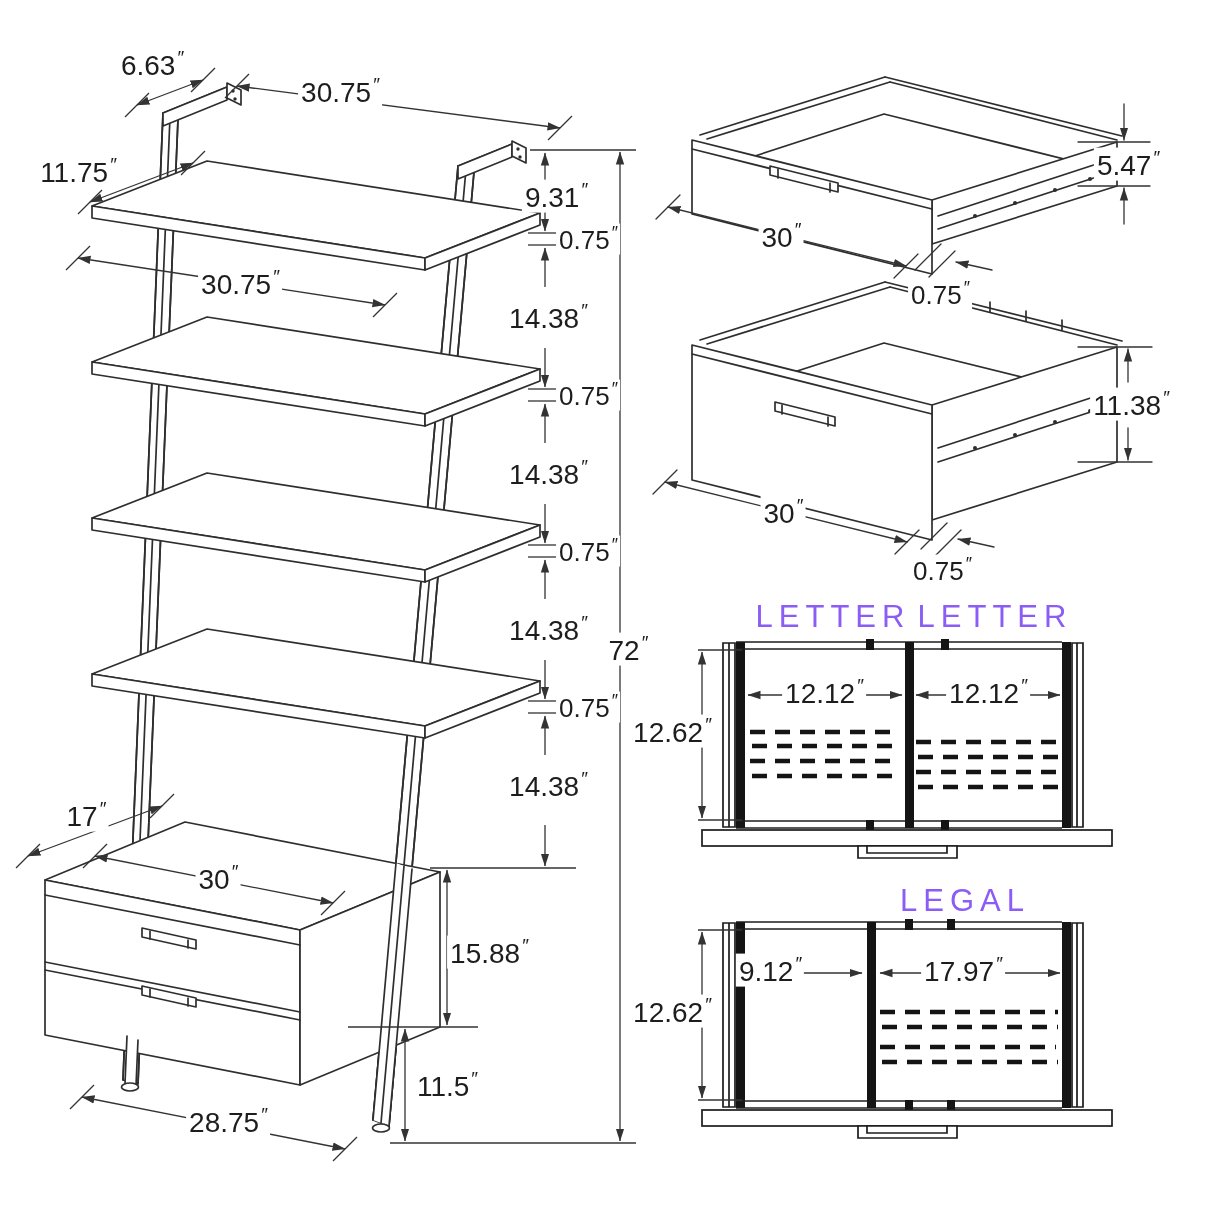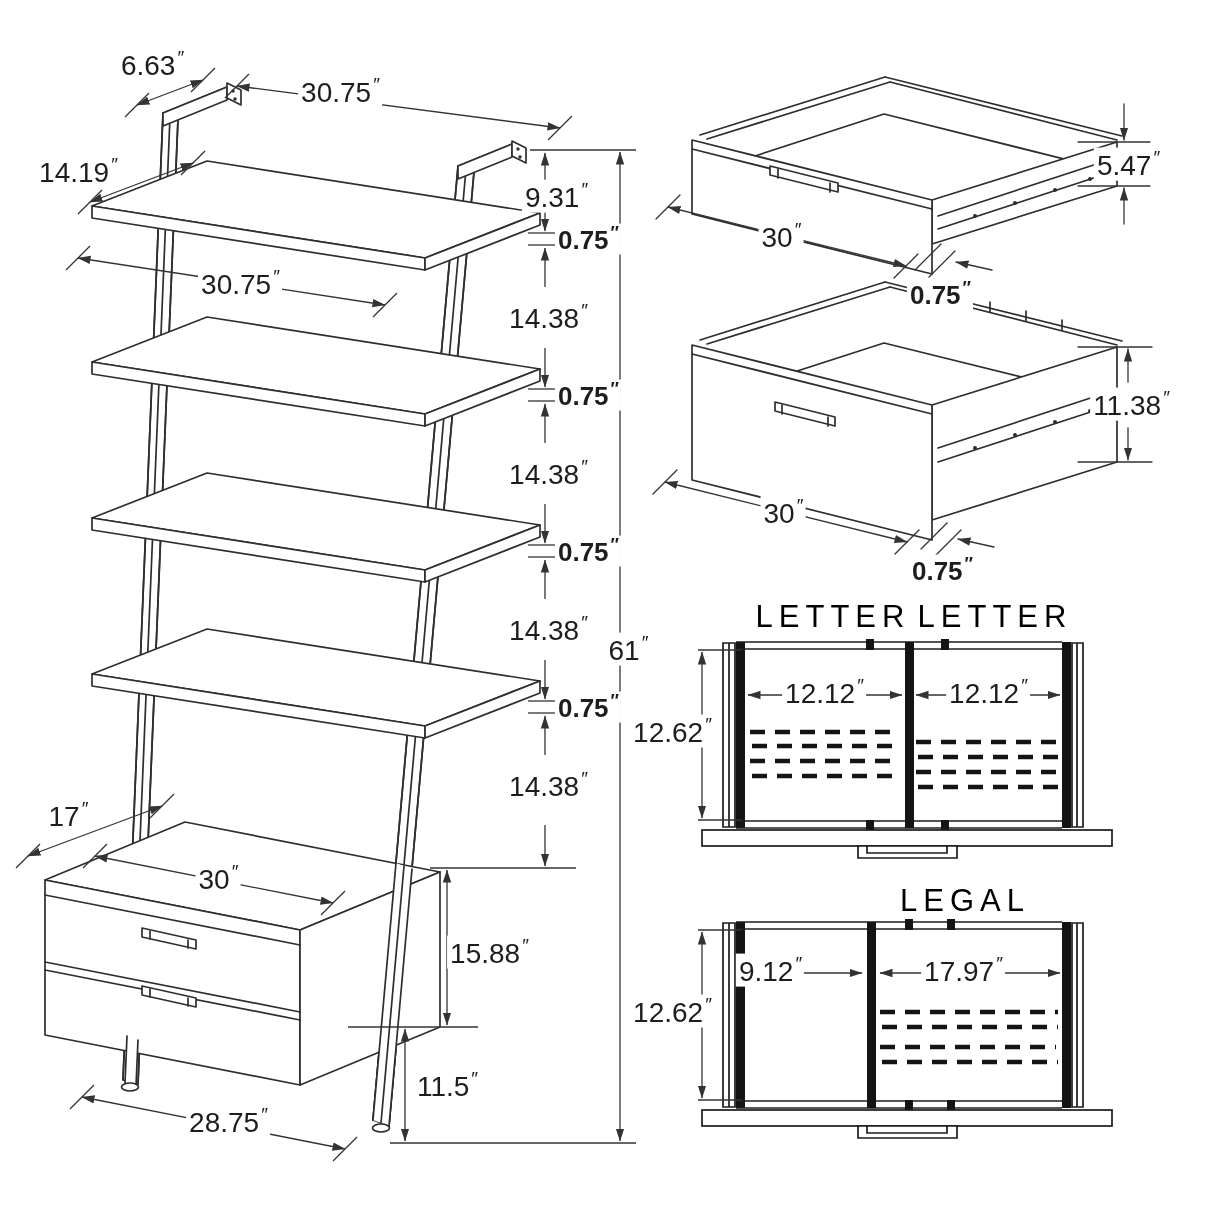--- a/index.html
+++ b/index.html
@@ -1,24 +1,24 @@
 <!DOCTYPE html>
 <html><head>
 <meta charset="utf-8">
 <style>
   html,body{margin:0;padding:0;background:#fff;}
   .canvas{position:relative;width:1214px;height:1214px;background:#ffffff;
           font-family:"Liberation Sans", sans-serif;overflow:hidden;}
   .canvas svg{position:absolute;left:0;top:0;}
   .dim{position:absolute;transform:translate(-50%,-50%);font-size:28px;color:#1d1d1d;
        background:#fff;padding:0 3px;line-height:1.05;white-space:nowrap;}
-  .dim.small{font-size:26px;font-weight:bold;}
+  .dim.small{font-size:26px;}
   .u{font-size:0.68em;vertical-align:0.6em;margin-left:2px;letter-spacing:-1px;}
   .title{position:absolute;transform:translate(-50%,-50%);font-size:31px;letter-spacing:6px;
-         color:#000000;background:#fff;padding:0 2px;line-height:1;white-space:nowrap;font-weight:500;}
+         color:#8b5cf6;background:#fff;padding:0 2px;line-height:1;white-space:nowrap;font-weight:500;}
 </style>
 </head>
 <body>
 
 <div class="canvas">
 
 <svg width="1214" height="1214" viewBox="0 0 1214 1214">
   <defs>
     <marker id="ar" markerWidth="16" markerHeight="12" refX="12.5" refY="5" orient="auto-start-reverse" markerUnits="userSpaceOnUse">
       <path d="M0,0.8 L13,5 L0,9.2 Z" fill="#333"></path>
@@ -309,35 +309,35 @@
       <path d="M880,973 L1060,973" marker-start="url(#ar)" marker-end="url(#ar)"></path>
       <path d="M698,930 L742,930"></path>
           <path d="M698,1100 L742,1100"></path>
       <path d="M702,932 L702,1098" marker-start="url(#ar)" marker-end="url(#ar)"></path>
     </g>
   </g>
 </svg>
 
 <div class="dim" style="left:152px;top:64px"><span>6.63</span><span class="u">″</span></div>
 <div class="dim" style="left:340px;top:91px"><span>30.75</span><span class="u">″</span></div>
-<div class="dim" style="left:78px;top:171px"><span>14.19</span><span class="u">″</span></div>
+<div class="dim" style="left:78px;top:171px"><span>11.75</span><span class="u">″</span></div>
 <div class="dim" style="left:240px;top:283px"><span>30.75</span><span class="u">″</span></div>
 
 <div class="dim" style="left:556px;top:196px"><span>9.31</span><span class="u">″</span></div>
 <div class="dim small" style="left:588px;top:239px"><span>0.75</span><span class="u">″</span></div>
 <div class="dim" style="left:548px;top:317px"><span>14.38</span><span class="u">″</span></div>
 <div class="dim small" style="left:588px;top:395px"><span>0.75</span><span class="u">″</span></div>
 <div class="dim" style="left:548px;top:473px"><span>14.38</span><span class="u">″</span></div>
 <div class="dim small" style="left:588px;top:551px"><span>0.75</span><span class="u">″</span></div>
 <div class="dim" style="left:548px;top:629px"><span>14.38</span><span class="u">″</span></div>
 <div class="dim small" style="left:588px;top:707px"><span>0.75</span><span class="u">″</span></div>
 <div class="dim" style="left:548px;top:785px"><span>14.38</span><span class="u">″</span></div>
-<div class="dim" style="left:628px;top:649px"><span>61</span><span class="u">″</span></div>
-
-<div class="dim" style="left:68px;top:815px"><span>17</span><span class="u">″</span></div>
+<div class="dim" style="left:628px;top:649px"><span>72</span><span class="u">″</span></div>
+
+<div class="dim" style="left:86px;top:815px"><span>17</span><span class="u">″</span></div>
 <div class="dim" style="left:218px;top:878px"><span>30</span><span class="u">″</span></div>
 <div class="dim" style="left:489px;top:952px"><span>15.88</span><span class="u">″</span></div>
 <div class="dim" style="left:447px;top:1085px"><span>11.5</span><span class="u">″</span></div>
 <div class="dim" style="left:228px;top:1121px"><span>28.75</span><span class="u">″</span></div>
 
 <div class="dim" style="left:781px;top:236px"><span>30</span><span class="u">″</span></div>
 <div class="dim small" style="left:940px;top:294px"><span>0.75</span><span class="u">″</span></div>
 <div class="dim" style="left:1128px;top:164px"><span>5.47</span><span class="u">″</span></div>
 
 <div class="dim" style="left:783px;top:512px"><span>30</span><span class="u">″</span></div>

